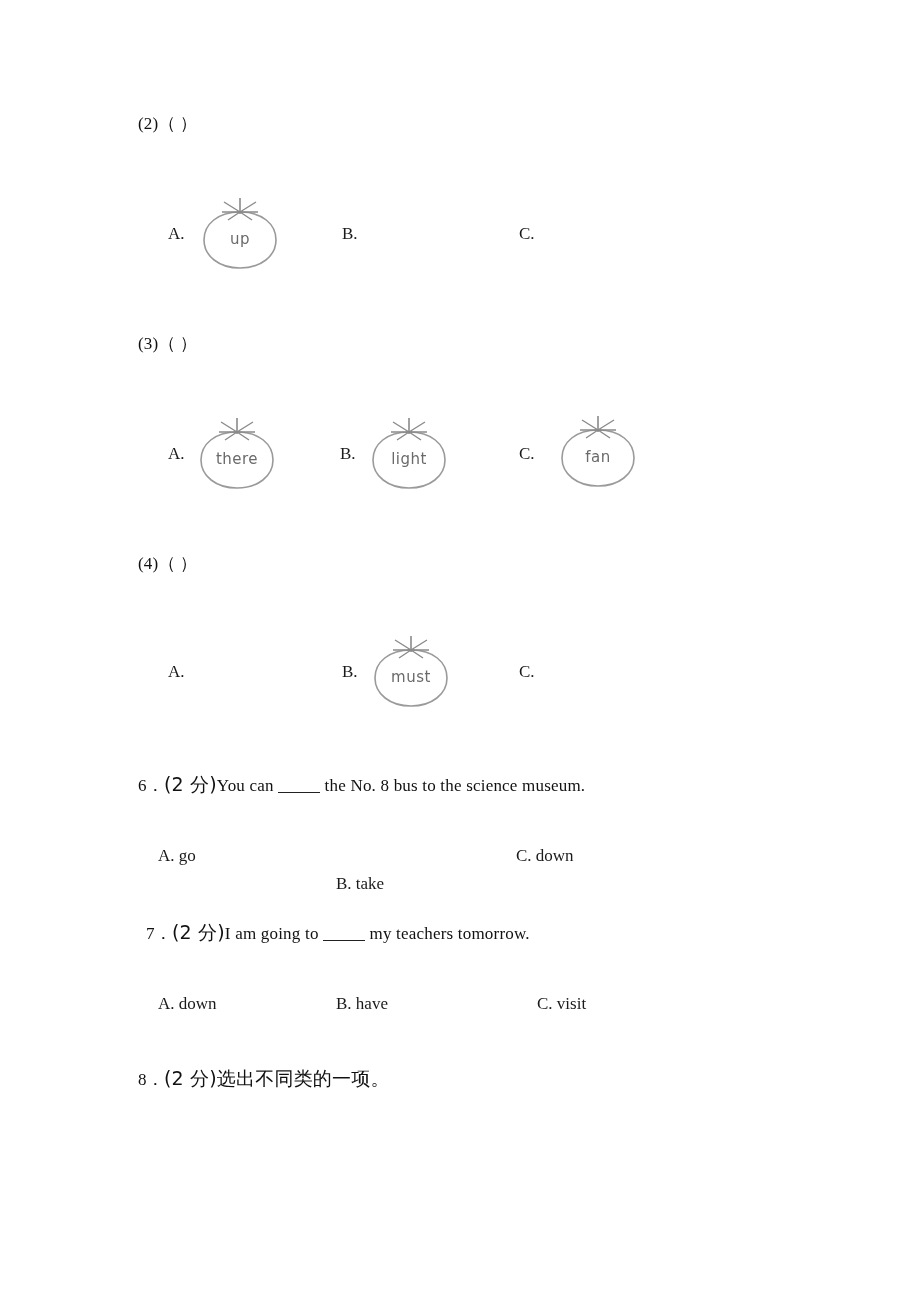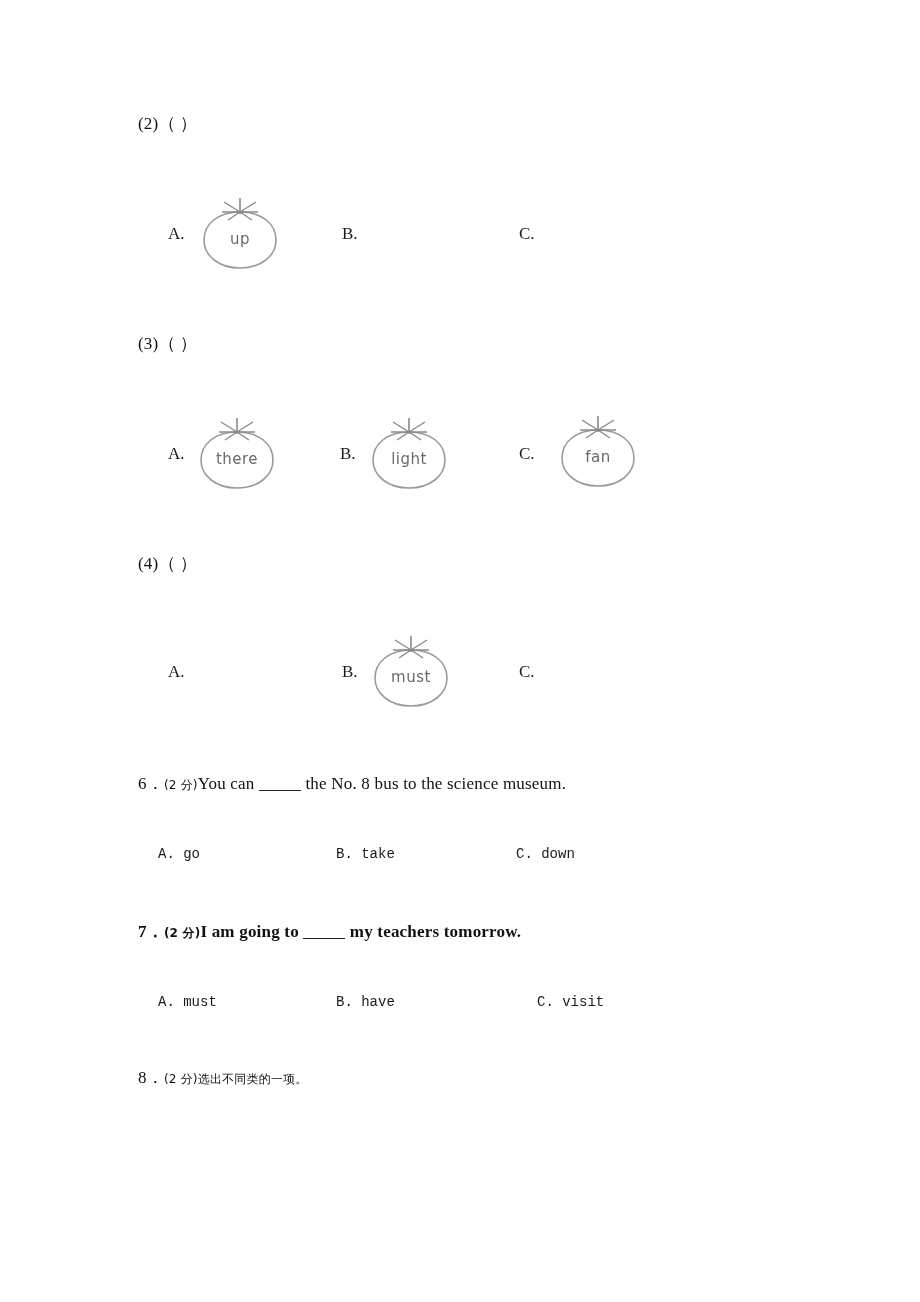--- a/index.html
+++ b/index.html
@@ -29,23 +29,22 @@
     white-space: nowrap;
     letter-spacing: 0.2px;
   }
   .opt-letter {
     position: absolute;
     font-size: 17px;
     white-space: nowrap;
   }
   .text-opt {
     position: absolute;
-    font-size: 14px;
+    font-size: 17px;
     white-space: nowrap;
-    font-family: Liberation Mono, monospace;
   }
   
   .tomato-wrap {
     position: absolute;
     width: 104px;
     height: 84px;
   }
   .tomato-wrap svg {
     display: block;
     width: 104px;
@@ -63,21 +62,21 @@
     letter-spacing: 0.5px;
   }
   .blank-line {
     display: inline-block;
     border-bottom: 1px solid #222;
     width: 42px;
     vertical-align: -2px;
   }
   .cjk {
     font-family: "DejaVu Sans", sans-serif;
-    font-size: 12px;
+    font-size: 19px;
   }
 </style>
 </head>
 <body>
 
 <div class="page">
 
   <div class="q-label" style="left:138px; top:112px;">
     <span>(2)（        ）</span>
   </div>
@@ -145,27 +144,27 @@
     </svg>
     <div class="tomato-word">must</div>
   </div>
 
   <div class="opt-letter" style="left:519px; top:662px;"><span>C.</span></div>
 
   <div class="q-label" style="left:138px; top:772px;">
     <span>6．</span><span class="cjk">(2 分)</span><span>You can </span><span class="blank-line"></span><span> the No. 8 bus to the science museum.</span>
   </div>
   <div class="text-opt" style="left:158px; top:846px;"><span>A. go</span></div>
-  <div class="text-opt" style="left:336px; top:846px;"><span>B. take</span></div>
+  <div class="text-opt" style="left:336px; top:874px;"><span>B. take</span></div>
   <div class="text-opt" style="left:516px; top:846px;"><span>C. down</span></div>
 
-  <div class="q-label" style="left:138px; top:920px;font-weight:bold;">
+  <div class="q-label" style="left:146px; top:920px;">
     <span>7．</span><span class="cjk">(2 分)</span><span>I am going to </span><span class="blank-line"></span><span> my teachers tomorrow.</span>
   </div>
-  <div class="text-opt" style="left:158px; top:994px;"><span>A. must</span></div>
+  <div class="text-opt" style="left:158px; top:994px;"><span>A. down</span></div>
   <div class="text-opt" style="left:336px; top:994px;"><span>B. have</span></div>
   <div class="text-opt" style="left:516px; top:994px;margin-left:21px;"><span>C. visit</span></div>
 
   <div class="q-label" style="left:138px; top:1066px;">
     <span>8．</span><span class="cjk">(2 分)</span><span class="cjk">选出不同类的一项。</span>
   </div>
 
 </div>
 
 </body></html>

